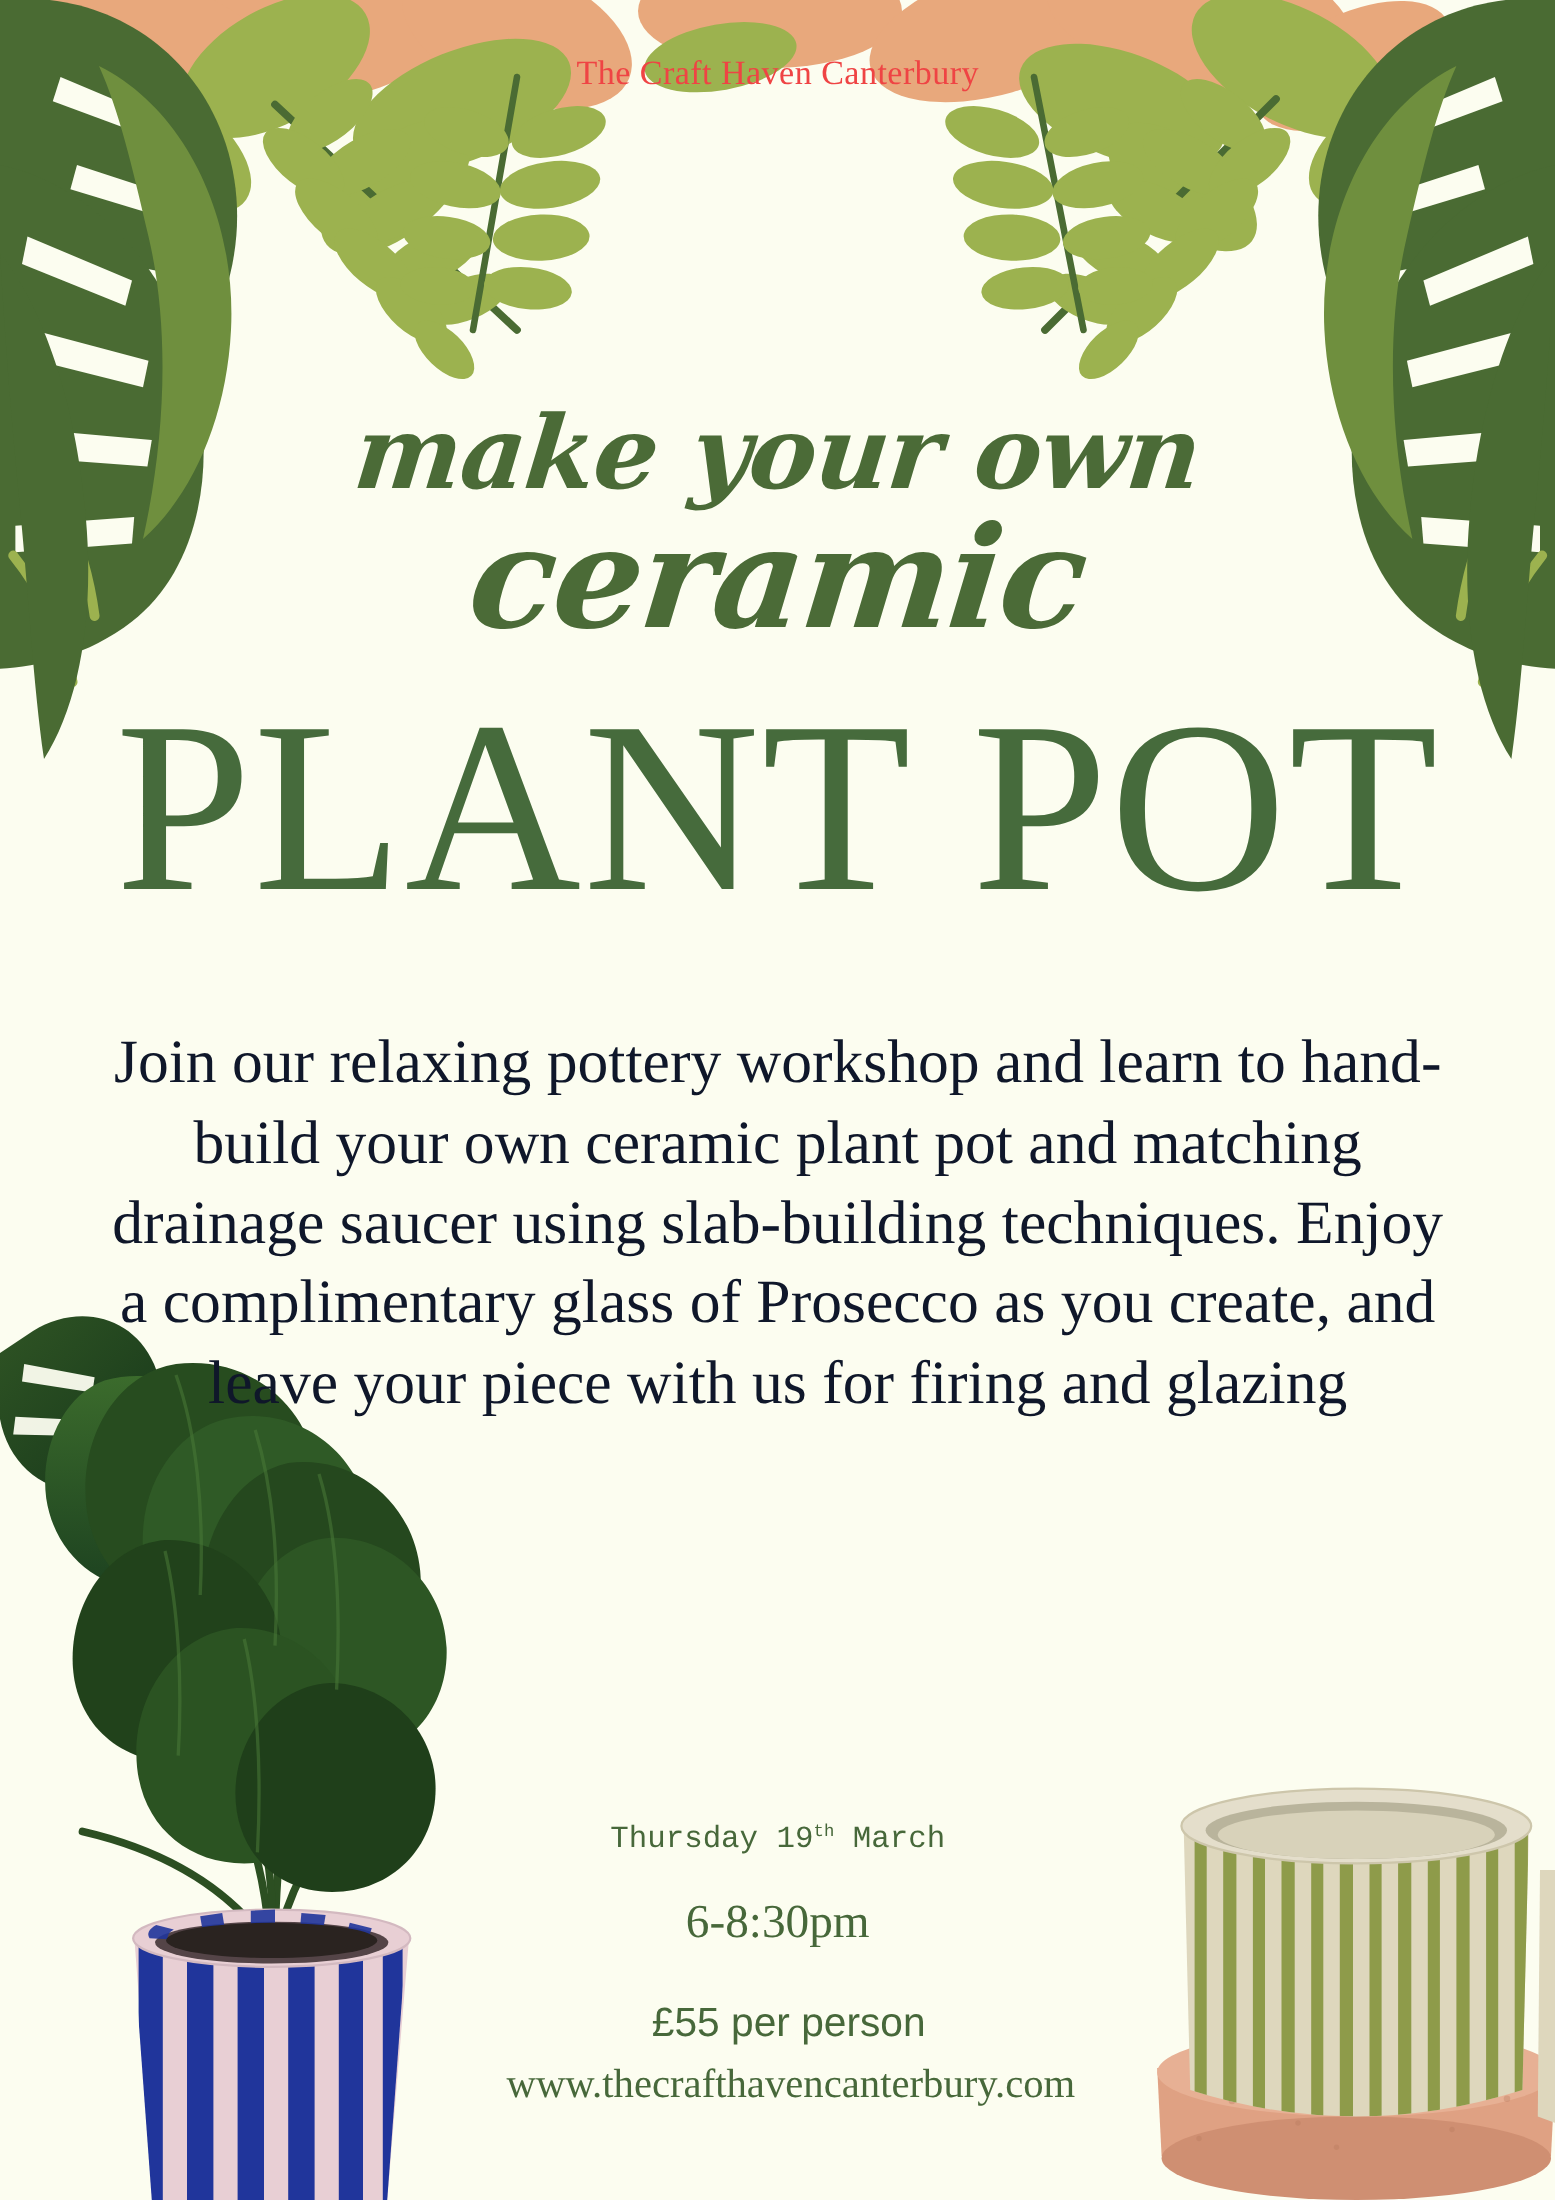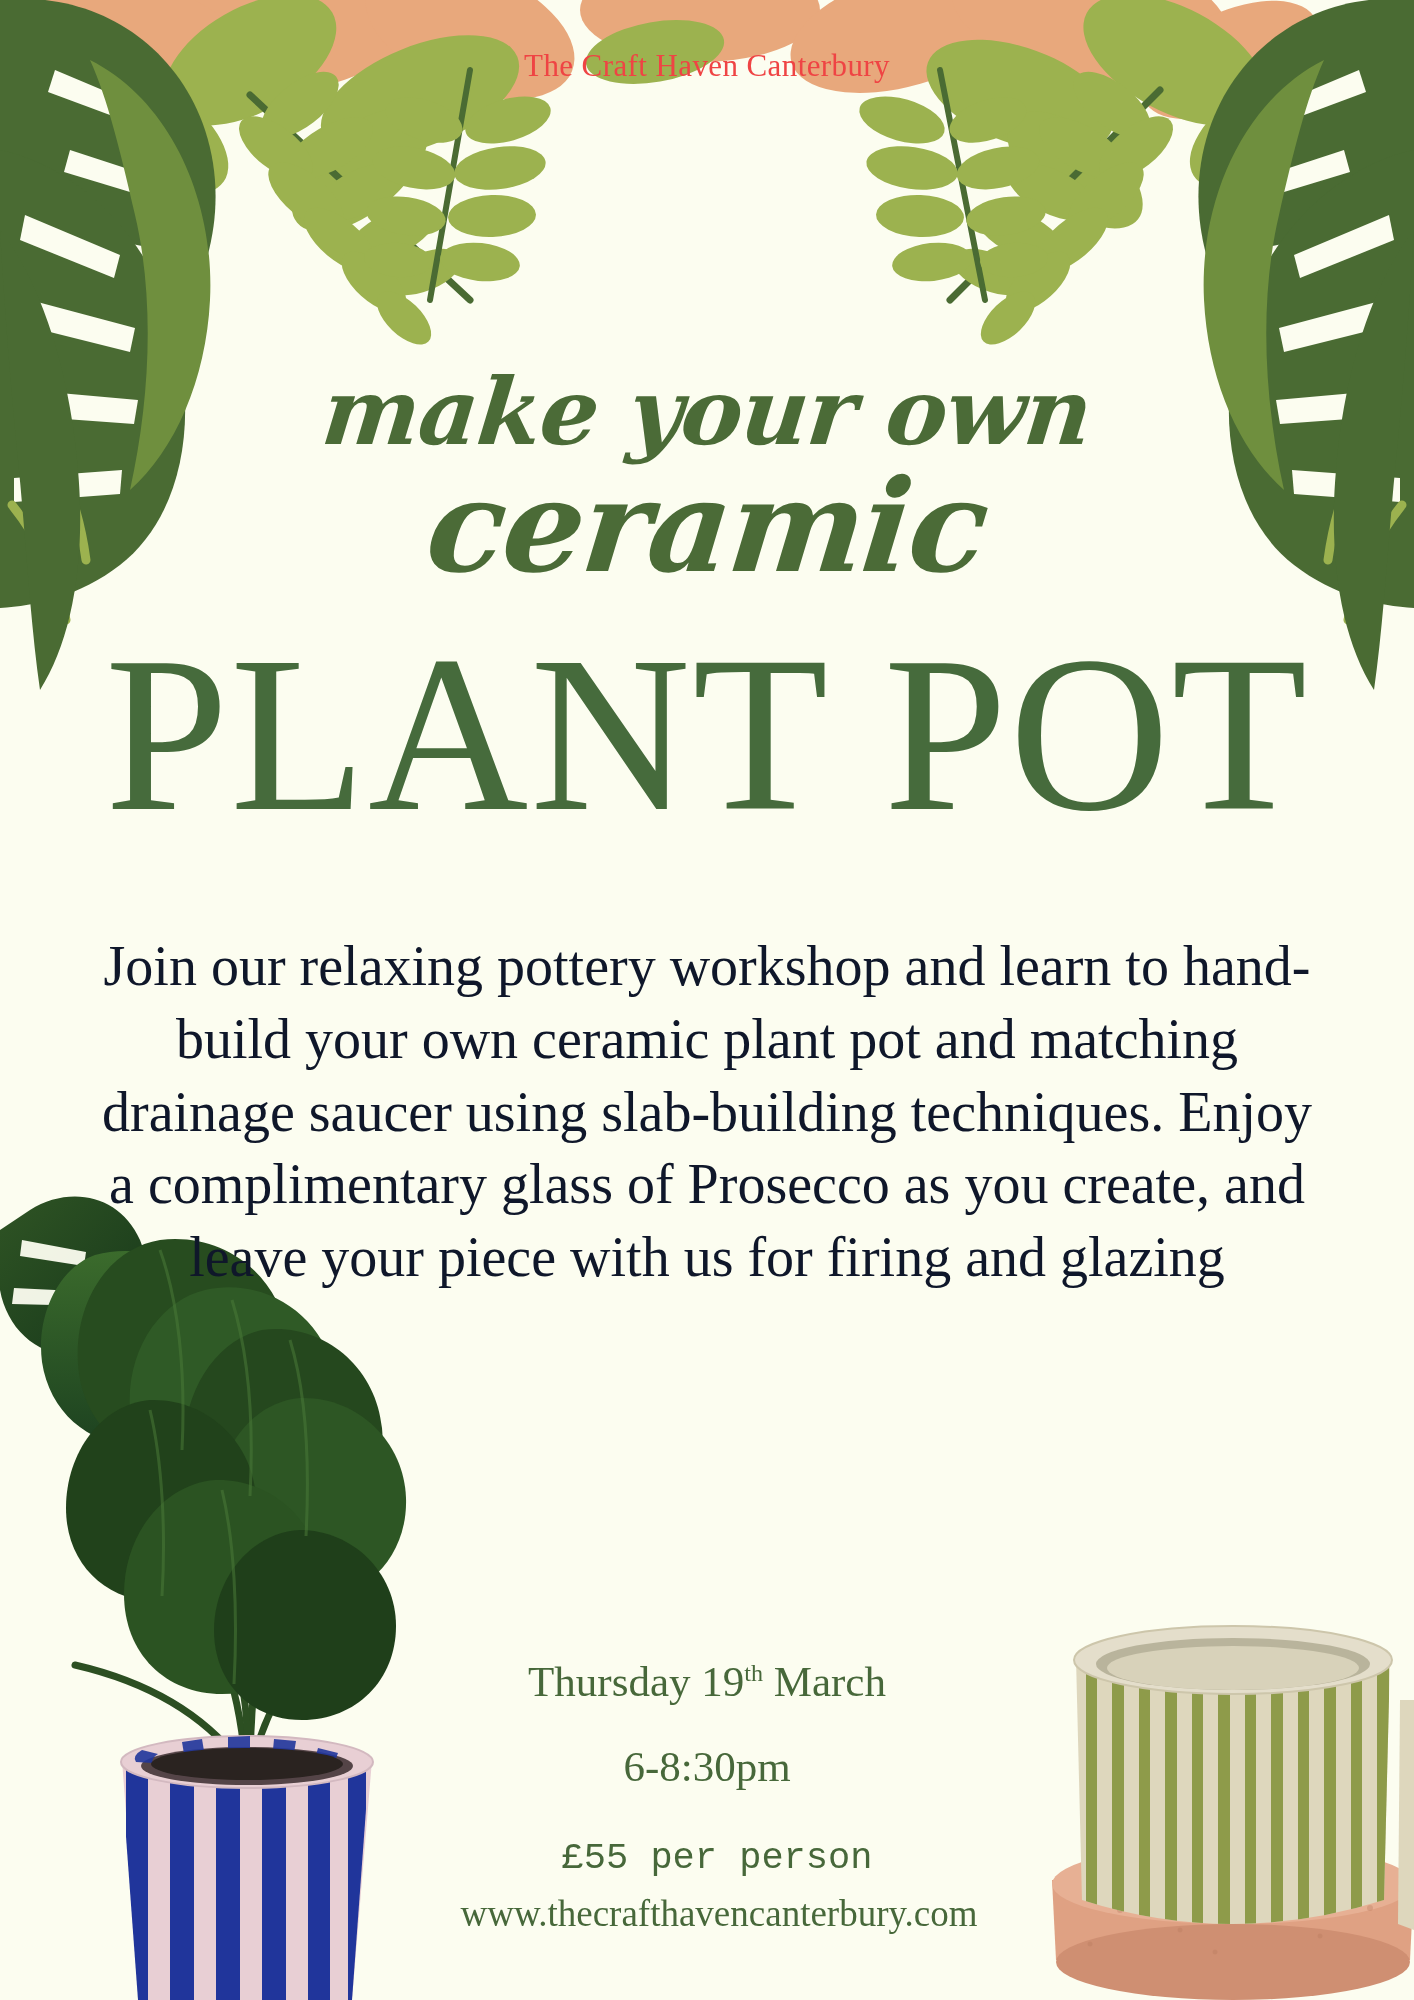--- a/index.html
+++ b/index.html
@@ -89,33 +89,33 @@
   }
 
   .details{
     position:absolute;
     top:1655px;left:0;width:1414px;
     text-align:center;
     color:#47683a;
     z-index:6;
   }
   .d-date{
-    font-family:Liberation Serif, serif;
-    font-size:43px;
+    font-family:Liberation Mono, monospace;
+    font-size:28px;
     line-height:1.25;
   }
   .d-date sup{font-size:.56em;vertical-align:super;}
   .d-time{
     font-family:"Liberation Serif", serif;
     font-size:43px;
     line-height:1.25;
     margin-top:31px;
   }
   .d-price{
-    font-family:Liberation Mono, monospace;
+    font-family:Liberation Sans, sans-serif;
     font-size:37px;
     line-height:1.3;
     margin-top:40px;
     padding-left:20px;
   }
   .d-url{
     font-family:"Liberation Serif", serif;
     font-size:37px;
     line-height:1.3;
     margin-top:8px;

